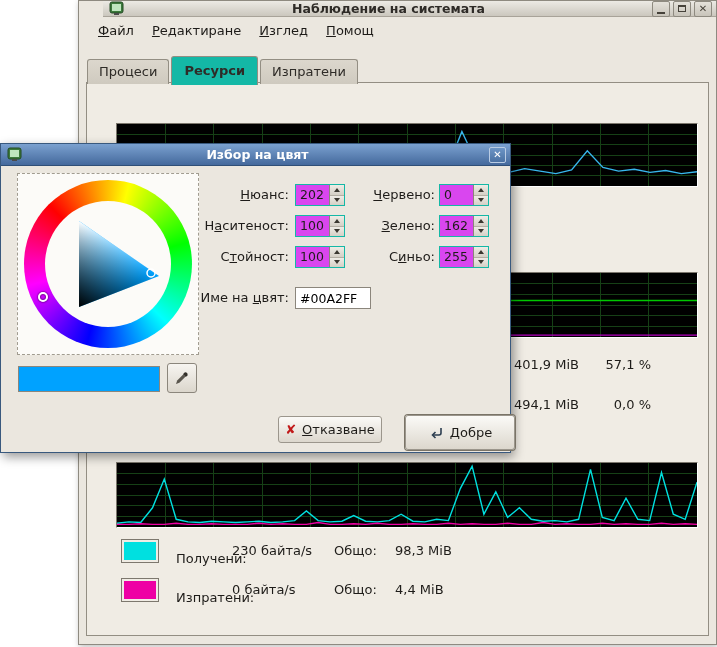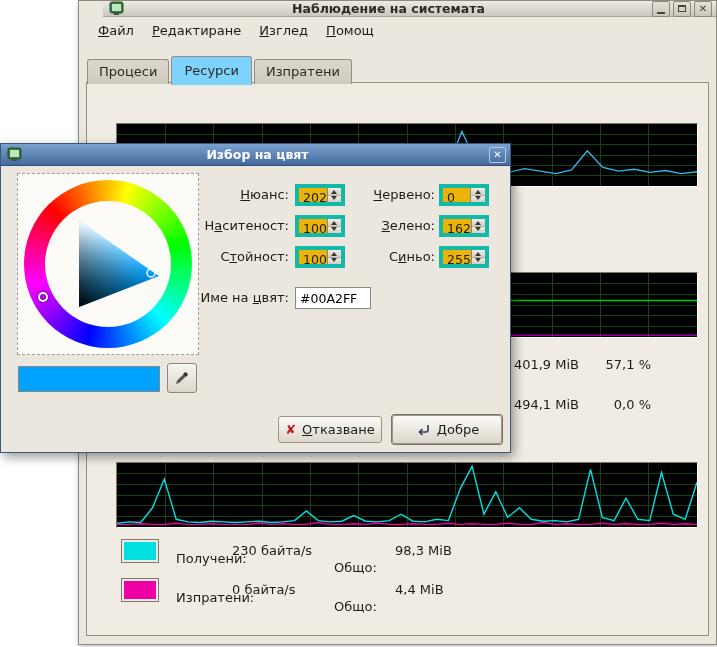--- a/index.html
+++ b/index.html
@@ -21,21 +21,21 @@
   .glyph-max { width:8px; height:7px; border:1px solid #46423a; border-top-width:2px; }
   .glyph-x { font-size:10px; font-weight:bold; line-height:1; }
 
   .menubar { height:26px; display:flex; align-items:center; padding-left:10px; }
   .menu-item { padding:4px 9px; cursor:default; }
   .menu-item u, .tab u, label u, .btn u { text-decoration:underline; }
 
   .tabstrip { position:absolute; left:8px; top:55px; display:flex; align-items:flex-end; z-index:3; }
   .tab { padding:4px 11px 5px; margin-right:2px; background:linear-gradient(#dcd7cd,#cfcabf);
     border:1px solid #938e83; border-bottom:none; border-radius:3px 3px 0 0; color:#2e2b27; cursor:default; }
-  .tab.active { background:#7dd3fc; padding:6px 12px 7px; margin-bottom:-1px; font-weight:normal; }
+  .tab.active { background:#14b8a6; padding:6px 12px 7px; margin-bottom:-1px; font-weight:bold; }
 
   .panel { position:absolute; left:7px; top:81px; right:7px; bottom:8px;
     border:1px solid #938e83; background:#f0ece4; }
 
   .section-title { position:absolute; left:10px; top:15px; font-weight:bold; font-size:12.5px; }
   .chart { position:absolute; background:#000;
     border:1px solid; border-color:#7b766c #ffffff #ffffff #7b766c; }
   .chart svg { display:block; }
   #chart-cpu { left:29px; top:40px; width:582px; height:64px; }
   #chart-mem { left:29px; top:189px; width:582px; height:66px; }
@@ -47,21 +47,21 @@
   #memstat-1 { top:274px; left:0; right:0; }
   #memstat-2 { top:314px; left:0; right:0; }
 
   .legend-row { position:absolute; left:0; right:0; height:26px; }
   #legend-recv { top:456px; }
   #legend-sent { top:495px; }
   .swatch { position:absolute; left:34px; top:0; width:38px; height:24px;
     border:1px solid #7d786e; box-shadow:inset 0 0 0 2px #f0ece4; cursor:pointer; }
   .legend-row .lab   { position:absolute; left:89px;  top:12px; }
   .legend-row .rate  { position:absolute; left:145px; top:4px; }
-  .legend-row .tlab  { position:absolute; left:247px; top:21px; }
+  .legend-row .tlab  { position:absolute; left:247px; top:4px; }
   .legend-row .total { position:absolute; left:308px; top:4px; }
 
   
   #color-dialog { position:absolute; left:0; top:143px; width:511px; height:310px; z-index:10;
     background:#ebe7df; border:1px solid #39597e; box-shadow:3px 4px 10px rgba(0,0,0,.4); }
   .dtitlebar { height:22px; display:flex; align-items:center; padding:0 4px;
     background:linear-gradient(#7ba1d0,#44699c); border-bottom:1px solid #2f4f77; }
   .dtitlebar .win-icon { width:15px; height:15px; margin:0 4px 0 2px; }
   .dtitlebar .title { flex:1; text-align:center; font-weight:bold; font-size:12.5px; color:#fff; }
   .dclose { width:17px; height:16px; border:1px solid #b9cce4; border-radius:2px;
@@ -78,39 +78,39 @@
     border:2px solid #fff; border-radius:50%; box-shadow:0 0 2px #000, inset 0 0 2px #000; }
 
   .preview { position:absolute; left:17px; top:222px; width:142px; height:26px;
     border:1px solid #8b867c; }
   .dropper-btn { position:absolute; left:166px; top:219px; width:30px; height:30px;
     border:1px solid #8b867c; border-radius:3px; background:linear-gradient(#f7f5f1,#dbd6cc);
     display:flex; align-items:center; justify-content:center; cursor:pointer; }
 
   .field-label { position:absolute; width:108px; text-align:right; line-height:22px; }
   .field-label.col2 { width:82px; }
-  .spin { position:absolute; width:50px; height:22px; background:#eab308; border:4px solid #14b8a6;
+  .spin { position:absolute; width:50px; height:22px; background:#d946ef; border:1px solid #14b8a6;
     display:flex; }
   .spin .val { flex:1; padding:2px 0 0 4px; font-size:12.5px; }
   .spin .arrows { width:15px; border-left:1px solid #8b867c; display:flex; flex-direction:column; }
   .spin .arr { flex:1; background:linear-gradient(#efece6,#d5d0c6); display:flex;
     align-items:center; justify-content:center; cursor:pointer; }
   .spin .arr + .arr { border-top:1px solid #b4afa4; }
   .tri-up { width:0; height:0; border:3px solid transparent; border-bottom:4px solid #3a372f; margin-top:-2px; }
   .tri-dn { width:0; height:0; border:3px solid transparent; border-top:4px solid #3a372f; margin-bottom:-2px; }
 
   .name-field { position:absolute; left:294px; top:143px; width:76px; height:22px;
     border:1px solid #8b867c; background:#fff; font-family:"DejaVu Sans",sans-serif;
     font-size:12.5px; padding:0 4px; }
 
   .btn { position:absolute; height:27px; border:1px solid #9b968c; border-radius:3px;
     background:linear-gradient(#fbfaf7,#dcd7cd); display:flex; align-items:center;
     justify-content:center; gap:6px; font-size:13px; cursor:pointer; }
   #btn-cancel { left:277px; top:272px; width:104px; }
-  #btn-ok { left:391px; top:271px; width:110px; height:29px; box-shadow:0 0 0 1px #7a7467; }
+  #btn-ok { left:404px; top:271px; width:110px; height:35px; box-shadow:0 0 0 1px #7a7467; }
   .icon-x { color:#c11a1a; font-weight:bold; font-size:13px; line-height:1; }
 </style>
 </head>
 <body>
 
 <div id="canvas">
 
   <div id="main-window">
     <div class="titlebar">
       <svg class="win-icon" viewBox="0 0 15 15">

